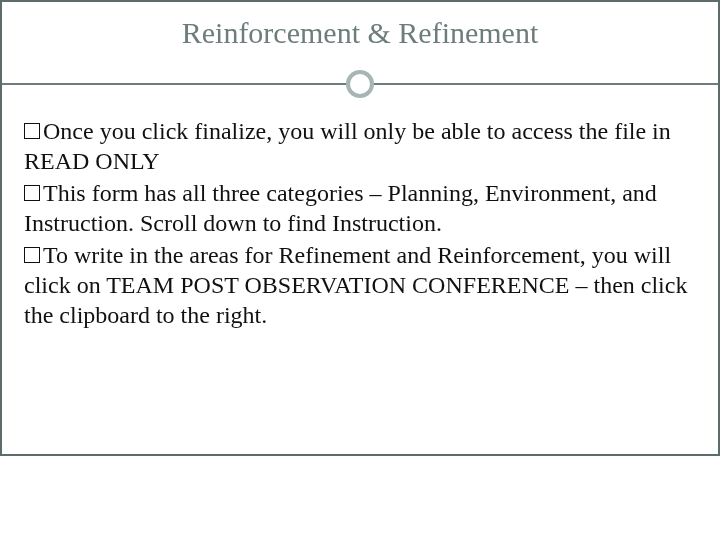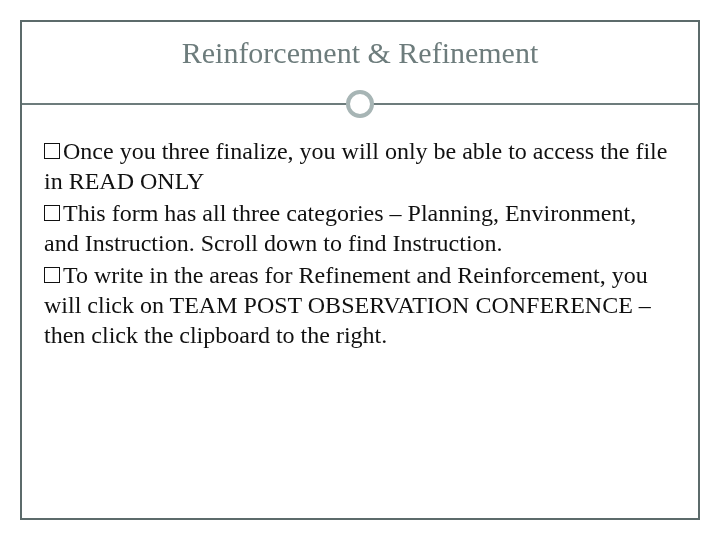--- a/index.html
+++ b/index.html
@@ -7,23 +7,23 @@
     padding: 0;
     width: 720px;
     height: 540px;
     background: #ffffff;
     font-family: Georgia, 'Times New Roman', serif;
     overflow: hidden;
   }
   .slide {
     position: relative;
     width: 720px;
-    height: 540px;
+    height: 456px;
     box-sizing: border-box;
-    padding: 20px;
+    padding: 0;
   }
   .outer-frame {
     width: 100%;
     height: 100%;
     box-sizing: border-box;
     border: 2px solid #5c6b6b;
     position: relative;
   }
   .title {
     text-align: center;
@@ -85,21 +85,21 @@
 
     <div class="title">Reinforcement &amp; Refinement</div>
 
     <div class="rule-wrap">
       <div class="hr-line"></div>
       <div class="circle"></div>
     </div>
 
     <div class="content">
       <div class="bullet">
-        <span class="box"></span><span>Once you three finalize, you will only be able to access the file in READ ONLY</span>
+        <span class="box"></span><span>Once you click finalize, you will only be able to access the file in READ ONLY</span>
       </div>
       <div class="bullet">
         <span class="box"></span><span>This form has all three categories – Planning, Environment, and Instruction.  Scroll down to find Instruction.</span>
       </div>
       <div class="bullet">
         <span class="box"></span><span>To write in the areas for Refinement and Reinforcement, you will click on TEAM POST OBSERVATION CONFERENCE – then click the clipboard to the right.</span>
       </div>
     </div>
 
   </div>

